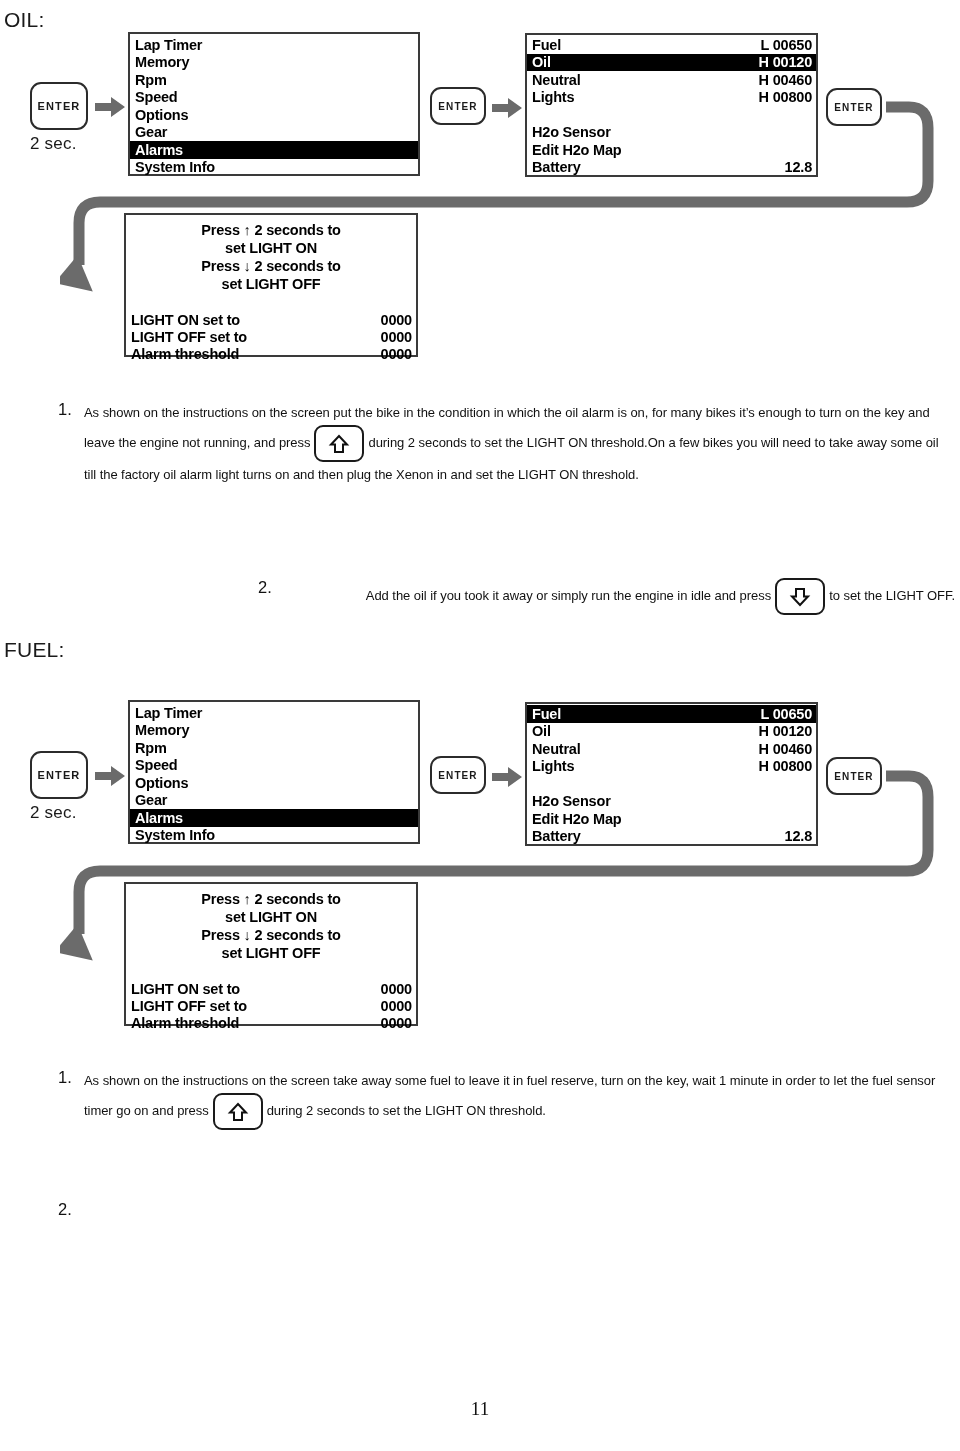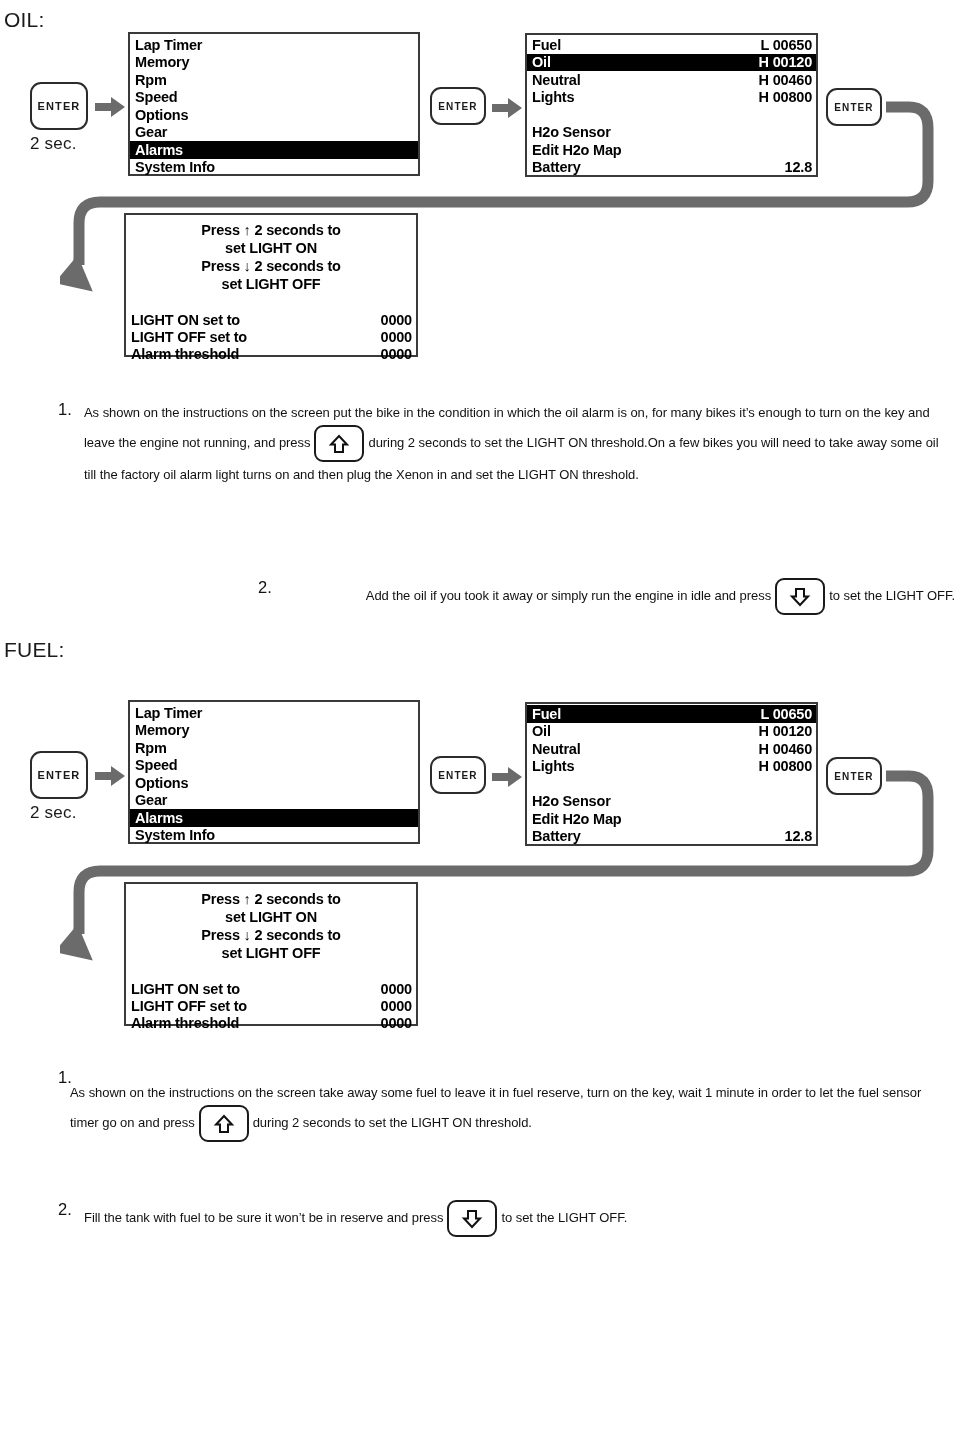--- a/index.html
+++ b/index.html
@@ -376,27 +376,23 @@
           <span class="val">0000</span>
         </div>
         <div class="lcd-row" style="height: 17px;">
           <span>Alarm threshold</span>
           <span class="val">0000</span>
         </div>
       </div>
   </div>
 
   <div class="num" style="left:58px; top:1068px;">1.</div>
-  <div class="para" style="left:70px; top:1068px; width:868px;margin-top:12px;">
+  <div class="para" style="left:84px; top:1068px; width:868px;">
     <span>As shown on the instructions on the screen take away some fuel to leave it in fuel reserve, turn on  the key, wait 1 minute in order to let the fuel sensor timer go on and press</span><span class="inline-key"><svg width="22" height="22" viewBox="0 0 22 22">
           <polygon points="11,3 19,11.5 15,11.5 15,19 7,19 7,11.5 3,11.5" fill="#fff" stroke="#111" stroke-width="2" stroke-linejoin="miter"></polygon>
         </svg></span><span>during 2 seconds to set the LIGHT ON threshold.</span>
   </div>
 
   <div class="num" style="left:58px; top:1200px;">2.</div>
-  <div class="para" style="left:84px; top:1200px; width:868px;">
-    <span>Fill the tank with fuel to be sure it won’t be in reserve and press</span><span class="inline-key"><svg width="22" height="22" viewBox="0 0 22 22">
-          <polygon points="11,19 19,10.5 15,10.5 15,3 7,3 7,10.5 3,10.5" fill="#fff" stroke="#111" stroke-width="2" stroke-linejoin="miter"></polygon>
-        </svg></span><span>to set the LIGHT OFF.</span>
-  </div>
-
+
+  <div class="pagenum" style="top:1398px;">11</div>
 
 </div>
 
 </body></html>

